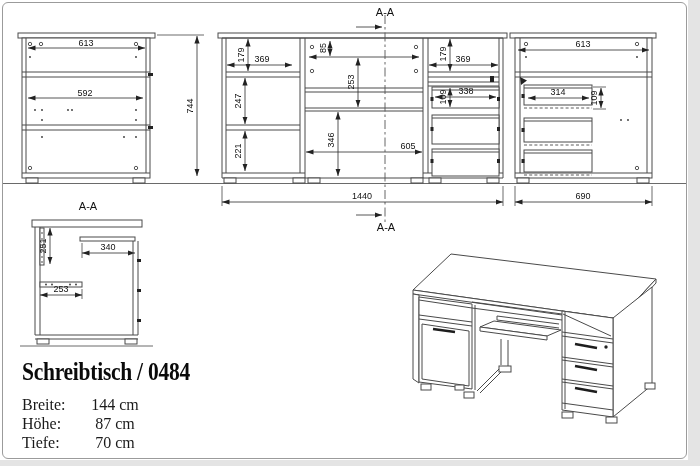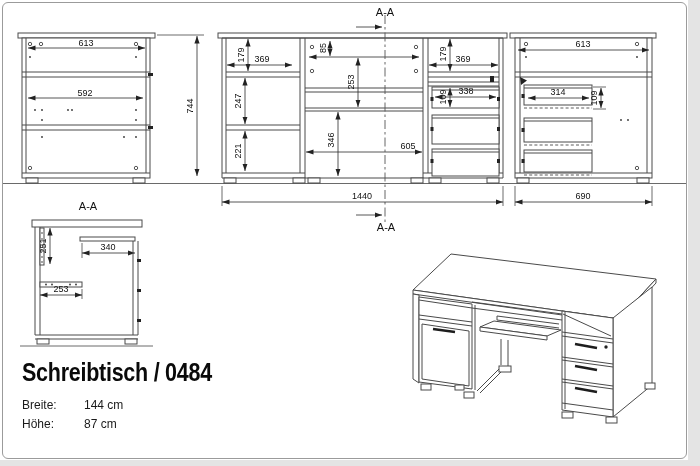--- a/index.html
+++ b/index.html
@@ -16,27 +16,27 @@
   svg .ext{stroke:#2b2b2b;stroke-width:0.7;fill:none;}
   svg .dsh{stroke:#4a4a4a;stroke-width:0.9;fill:none;stroke-dasharray:3 2.2;}
   svg .sec{stroke:#555;stroke-width:0.9;fill:none;stroke-dasharray:9 3 2.5 3;}
   svg .gnd{stroke:#6a6a6a;stroke-width:1;fill:none;}
   svg .dt{font:9px "Liberation Sans",sans-serif;fill:#111;text-anchor:middle;}
   svg .dt2{font:11px "Liberation Sans",sans-serif;fill:#111;text-anchor:middle;}
   svg .dot{fill:#333;stroke:none;}
   svg .blk{fill:#222;stroke:none;}
   svg .hole{fill:none;stroke:#444;stroke-width:0.9;}
   svg .hnd{stroke:#1d1d1d;stroke-width:2.6;fill:none;}
-  .titleblock{position:absolute;left:22px;top:358px;width:330px;}
+  .titleblock{position:absolute;left:22px;top:358px;width:330px;font-family:Liberation Serif, serif;}
   .tb-title{font-size:25px;font-weight:bold;color:#0a0a0a;transform:scaleX(0.86);
             transform-origin:left;white-space:nowrap;letter-spacing:-0.3px;}
-  .tb-specs{margin-top:9px;font-size:12px;color:#1a1a1a;}
+  .tb-specs{margin-top:9px;font-size:16px;color:#1a1a1a;}
   .tb-row{display:flex;height:19px;line-height:19px;}
   .tb-label{width:62px;}
-  .tb-value{width:62px;text-align:left;}
+  .tb-value{width:62px;text-align:center;}
 </style>
 </head>
 <body>
 
 <div class="page">
   <div class="strip-right"></div>
   <div class="strip-bottom"></div>
   <div class="sheet-border"></div>
 
   <svg width="700" height="466" viewBox="0 0 700 466">
@@ -325,15 +325,19 @@
     <div class="tb-title">Schreibtisch / 0484</div>
     <div class="tb-specs">
       <div class="tb-row">
         <span class="tb-label">Breite:</span>
         <span class="tb-value">144 cm</span>
       </div>
       <div class="tb-row">
         <span class="tb-label">Höhe:</span>
         <span class="tb-value">87 cm</span>
       </div>
+      <div class="tb-row">
+        <span class="tb-label">Tiefe:</span>
+        <span class="tb-value">70 cm</span>
+      </div>
     </div>
   </div>
 </div>
 
 </body></html>

